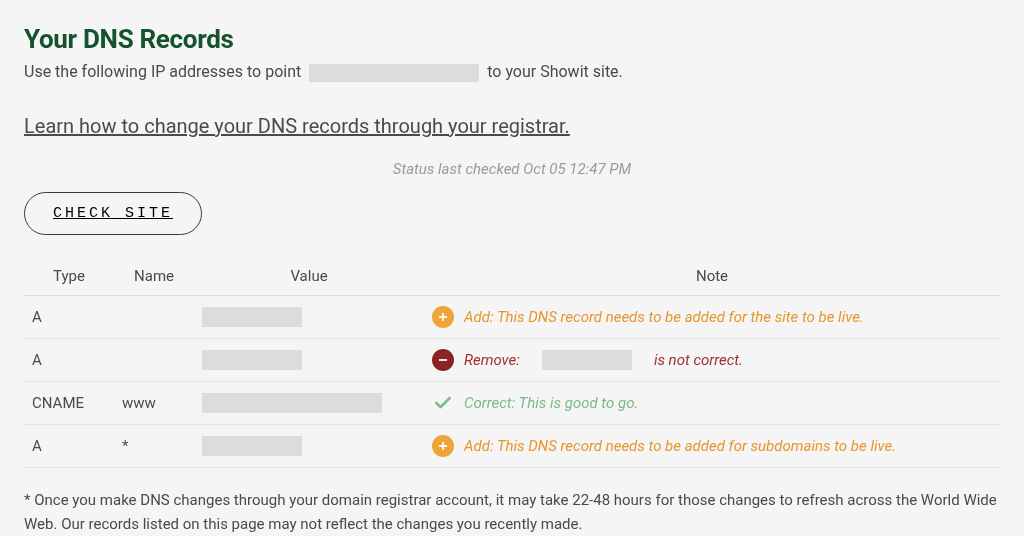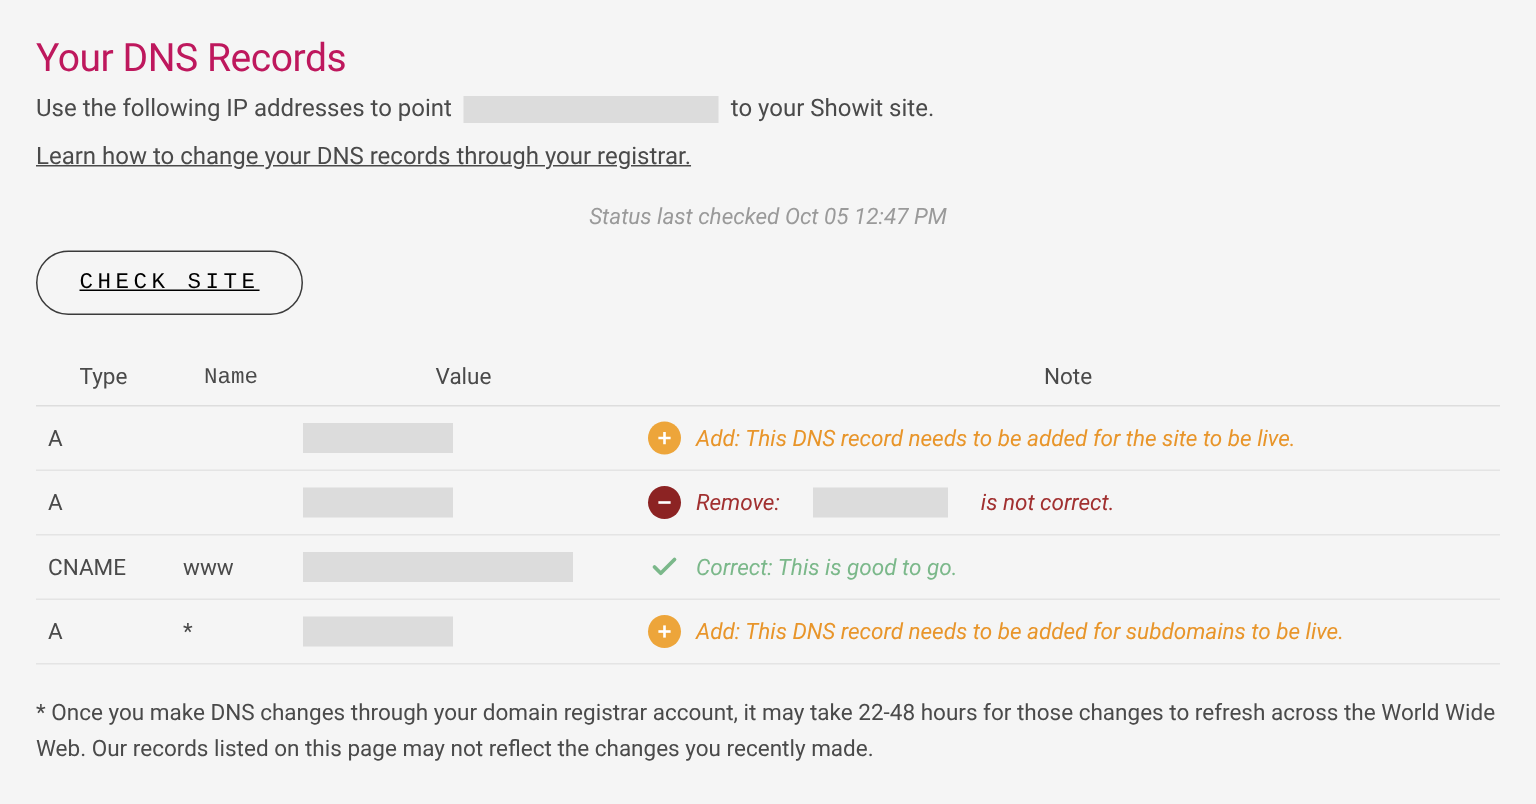--- a/index.html
+++ b/index.html
@@ -6,45 +6,46 @@
   body {
     font-family: -apple-system, BlinkMacSystemFont, "Segoe UI", Roboto, sans-serif;
     background: #f5f5f5;
     width: 1024px;
     height: 536px;
     padding: 24px 24px 0 24px;
     color: #3a3a3a;
   }
   .title {
     font-size: 26px;
-    font-weight: 400;
-    color: #be185d;
+    font-weight: 700;
+    color: #14532d;
     margin-bottom: 6px;
     letter-spacing: -0.3px;
   }
   .subtitle {
     font-size: 16px;
     color: #4a4a4a;
     line-height: 1.5;
     margin-bottom: 10px;
   }
   .subtitle .gray-block {
     display: inline-block;
     width: 170px;
     height: 18px;
     background: #dcdcdc;
     vertical-align: middle;
     margin: 0 4px;
   }
   .learn-link {
-    font-size: 16px;
+    font-size: 20px;
     color: #4a4a4a;
     text-decoration: underline;
     display: inline-block;
     margin-bottom: 22px;
+    margin-top: 20px;
   }
   .status-text {
     font-size: 15px;
     font-style: italic;
     color: #9a9a9a;
     margin-bottom: 14px;
     text-align: center;
   }
   .check-btn {
     background: transparent;
@@ -71,21 +72,21 @@
     padding: 10px 8px 10px 8px;
     border-bottom: 1px solid #ddd;
   }
   tbody td {
     padding: 10px 8px;
     border-bottom: 1px solid #e4e4e4;
     vertical-align: middle;
     color: #4a4a4a;
   }
   .col-type { width: 90px; }
-  .col-name { width: 80px; font-family: Liberation Mono, monospace; }
+  .col-name { width: 80px; }
   .col-value { width: 230px; }
   .gray-block-sm {
     display: inline-block;
     height: 20px;
     background: #dcdcdc;
     vertical-align: middle;
   }
   .w100 { width: 100px; }
   .w180 { width: 180px; }
   .w90 { width: 90px; }

